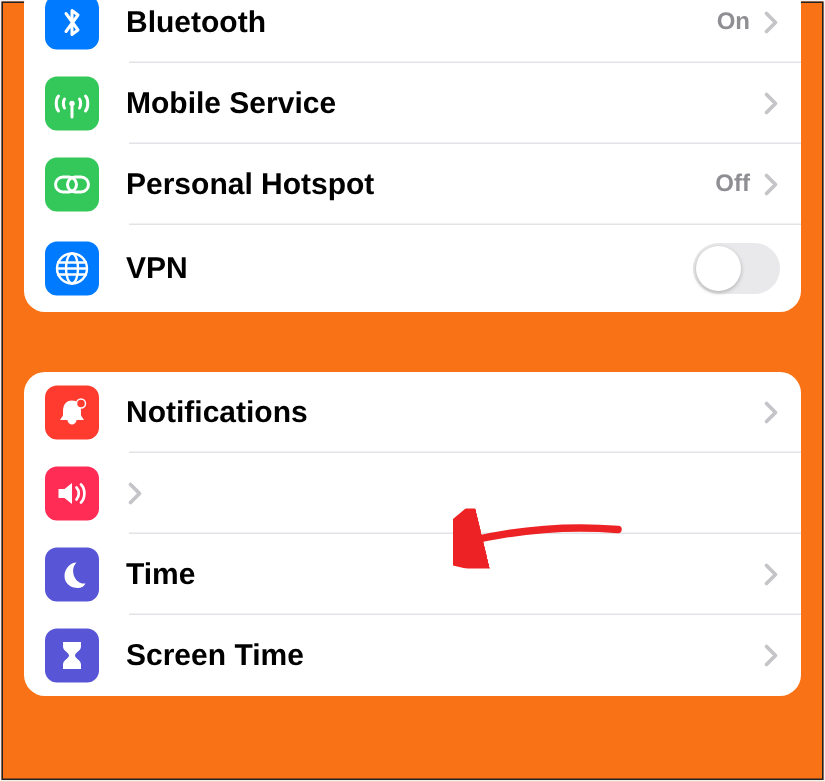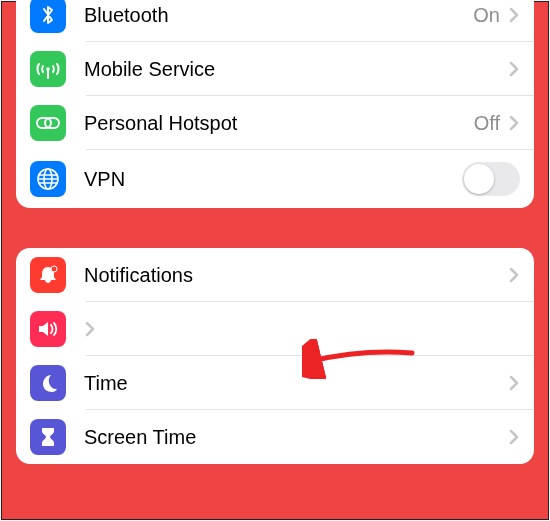--- a/index.html
+++ b/index.html
@@ -8,21 +8,22 @@
     height: 521px;
     font-family: -apple-system, "Helvetica Neue", Arial, sans-serif;
     background: #f2f2f7;
     overflow: hidden;
     position: relative;
   }
   .frame {
     position: absolute;
     inset: 1px;
     border: 1px solid #222;
-    background: #ef4444;
+    background: #f97316;
+    font-weight: bold;
   }
   .group {
     background: #fff;
     border-radius: 14px;
     margin: 0 14px;
     overflow: hidden;
   }
   .group.first {
     margin-top: -14px; 
     border-top-left-radius: 14px;
@@ -56,21 +57,21 @@
     justify-content: center;
     flex-shrink: 0;
     color: #fff;
   }
   .label {
     font-size: 20px;
     color: #000;
     flex: 1;
   }
   .status {
-    font-size: 20px;
+    font-size: 16px;
     color: #8e8e93;
     margin-right: 8px;
   }
   .chevron {
     color: #c5c5c9;
     font-size: 18px;
     width: 12px;
     display: flex;
     align-items: center;
     justify-content: center;

